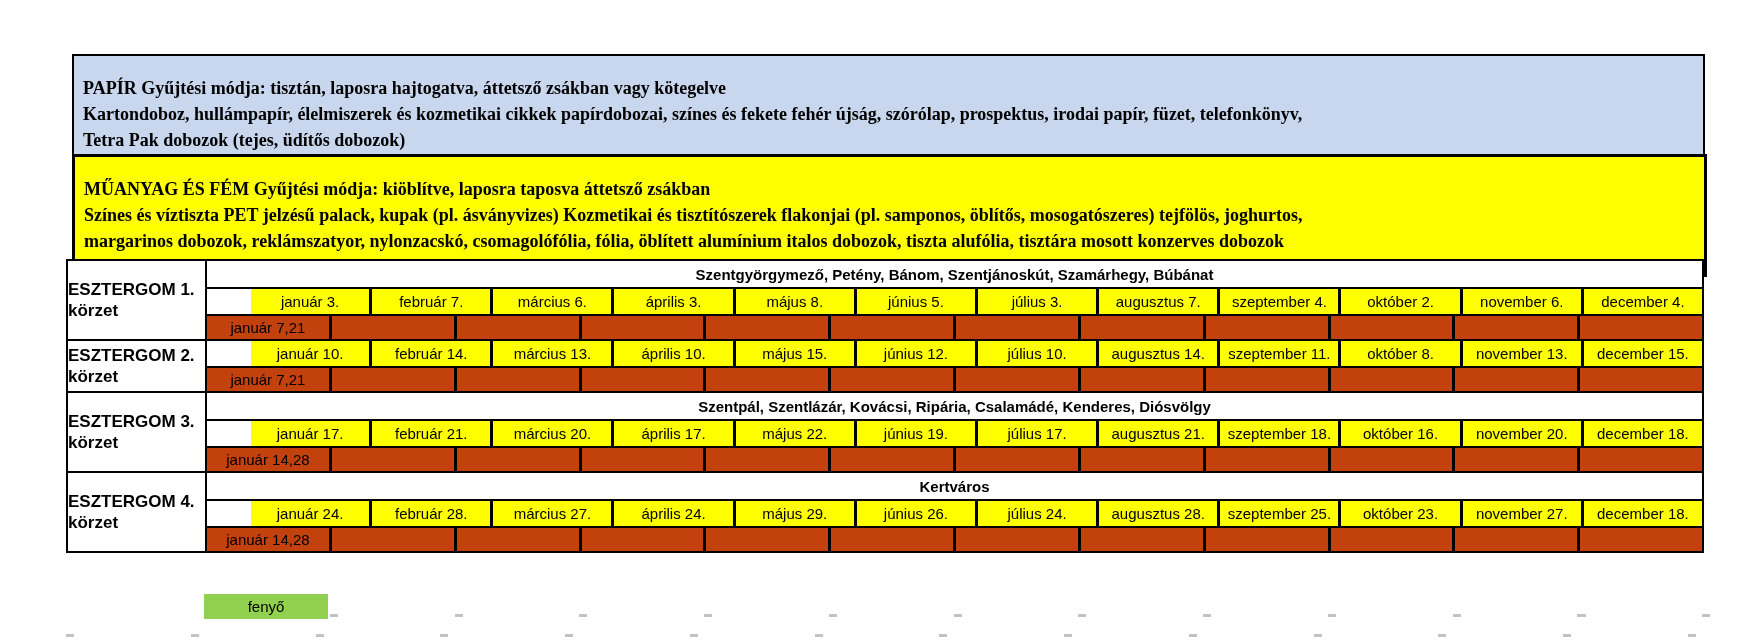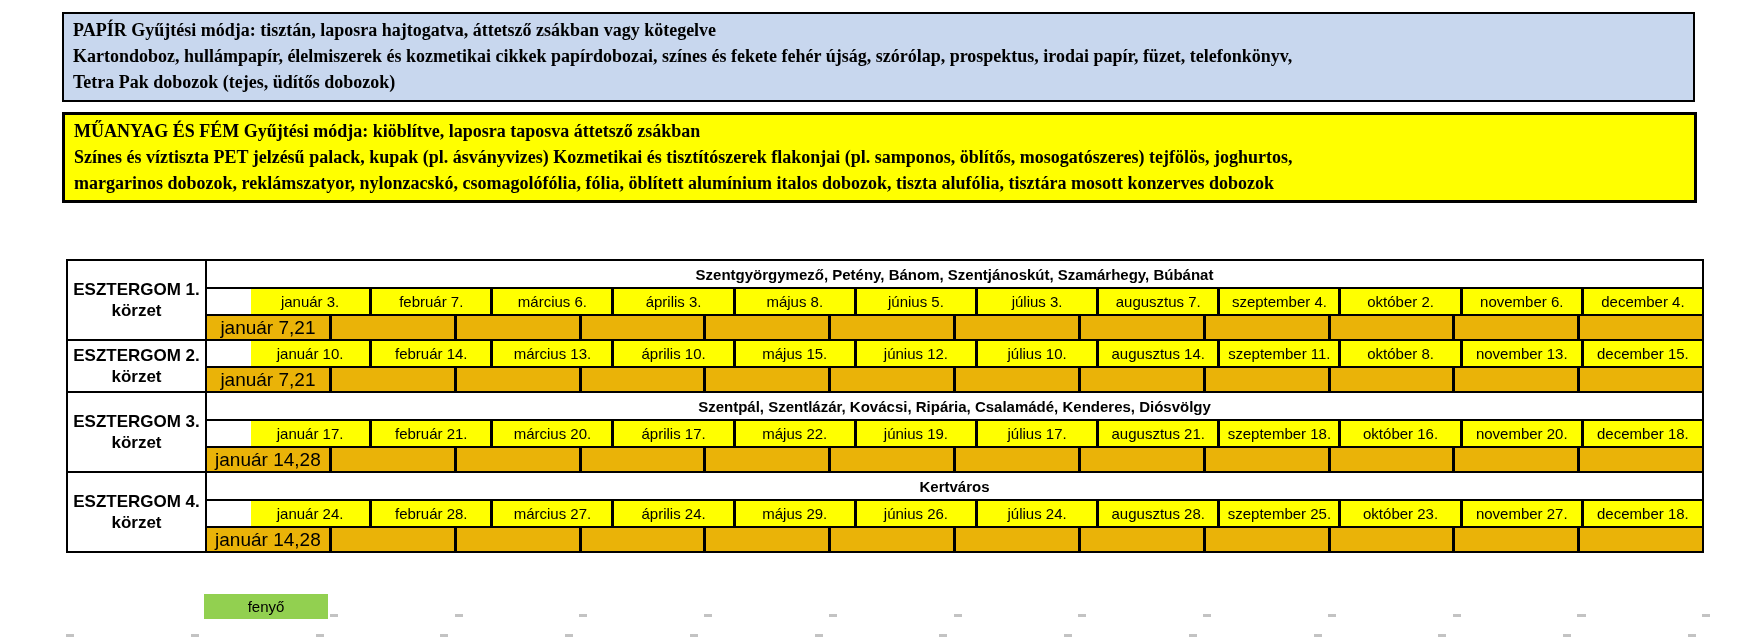--- a/index.html
+++ b/index.html
@@ -1,41 +1,41 @@
 <!DOCTYPE html>
 <html><head>
 <meta charset="utf-8">
 <style>
   html,body{margin:0;padding:0;background:#fff;}
   .page{position:relative;width:1754px;height:640px;background:#fff;overflow:hidden;
         font-family:"Liberation Sans",sans-serif;color:#000;}
 
   
-  .info-box{position:absolute;left:62px;width:1611px;
+  .info-box{position:absolute;left:72px;width:1611px;
             font-family:"Liberation Serif",serif;font-weight:bold;font-size:18px;
-            line-height:26px;padding:3px 9px;color:#000;}
+            line-height:26px;padding:19px 9px;color:#000;margin-top:42px;}
   .info-box.paper{top:12px;background:#c8d7ee;border:2px solid #000;height:80px;}
   .info-box.plastic{top:112px;background:#ffff00;border:3px solid #000;height:79px;}
 
   
   .sched{position:absolute;left:66px;top:259px;width:1634px;border:2px solid #000;background:#fff;}
   .block{display:flex;border-bottom:2px solid #000;}
   .block:last-child{border-bottom:none;}
   .dlabel{width:137px;border-right:2px solid #000;display:flex;flex-direction:column;
-          align-items:center;justify-content:center;font-weight:bold;font-size:17px;line-height:21px;}
+          align-items:flex-start;justify-content:center;font-weight:bold;font-size:17px;line-height:21px;}
   .dcontent{flex:1;display:flex;flex-direction:column;min-width:0;}
   .areas{height:26px;border-bottom:2px solid #000;display:flex;align-items:center;
          justify-content:center;font-weight:bold;font-size:15px;white-space:nowrap;}
   .cells{display:grid;grid-template-columns:repeat(12,1fr);gap:3px;background:#000;}
   .cells.dates{height:25px;margin-left:44px;}
   .cells.greens{height:23px;border-top:2px solid #000;}
   .dc{background:#ffff00;display:flex;align-items:center;justify-content:center;
       font-size:15px;white-space:nowrap;overflow:hidden;}
-  .gc{background:#eab308;display:flex;align-items:center;justify-content:center;
-      font-size:19px;white-space:nowrap;overflow:hidden;}
+  .gc{background:#c2410c;display:flex;align-items:center;justify-content:center;
+      font-size:15px;white-space:nowrap;overflow:hidden;}
 
   
   .legend{position:absolute;left:204px;top:594px;width:124px;height:25px;background:#92d050;
           display:flex;align-items:center;justify-content:center;font-size:15px;}
 
   
   .dashrow{position:absolute;height:3px;
            background:repeating-linear-gradient(90deg,#c3c3c3 0 8px,transparent 8px 124.75px);}
   .dashrow.r1{left:330px;top:614px;width:1405px;}
   .dashrow.r2{left:66px;top:634px;width:1674px;}

